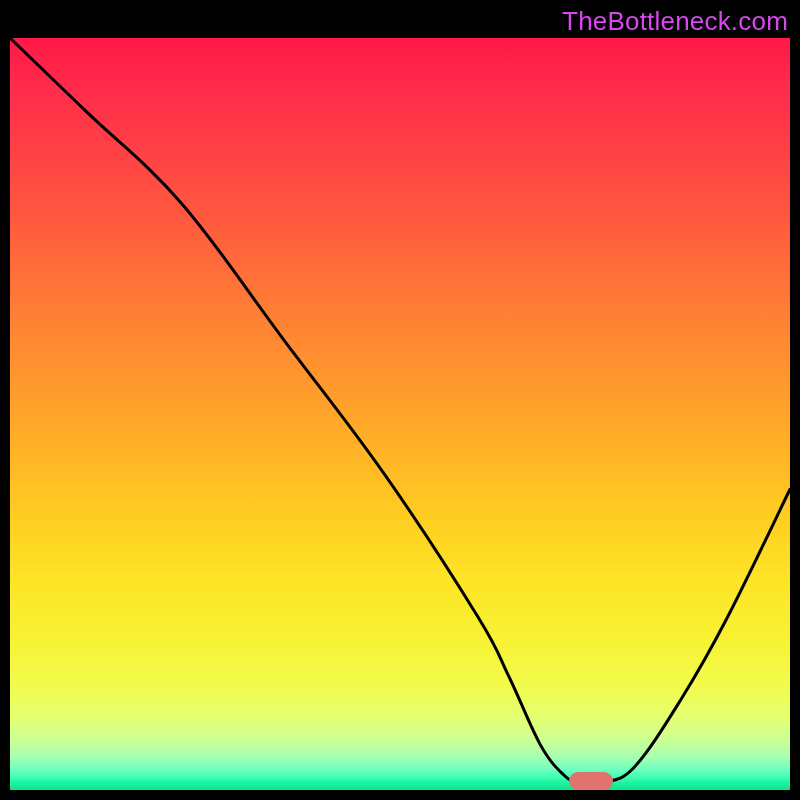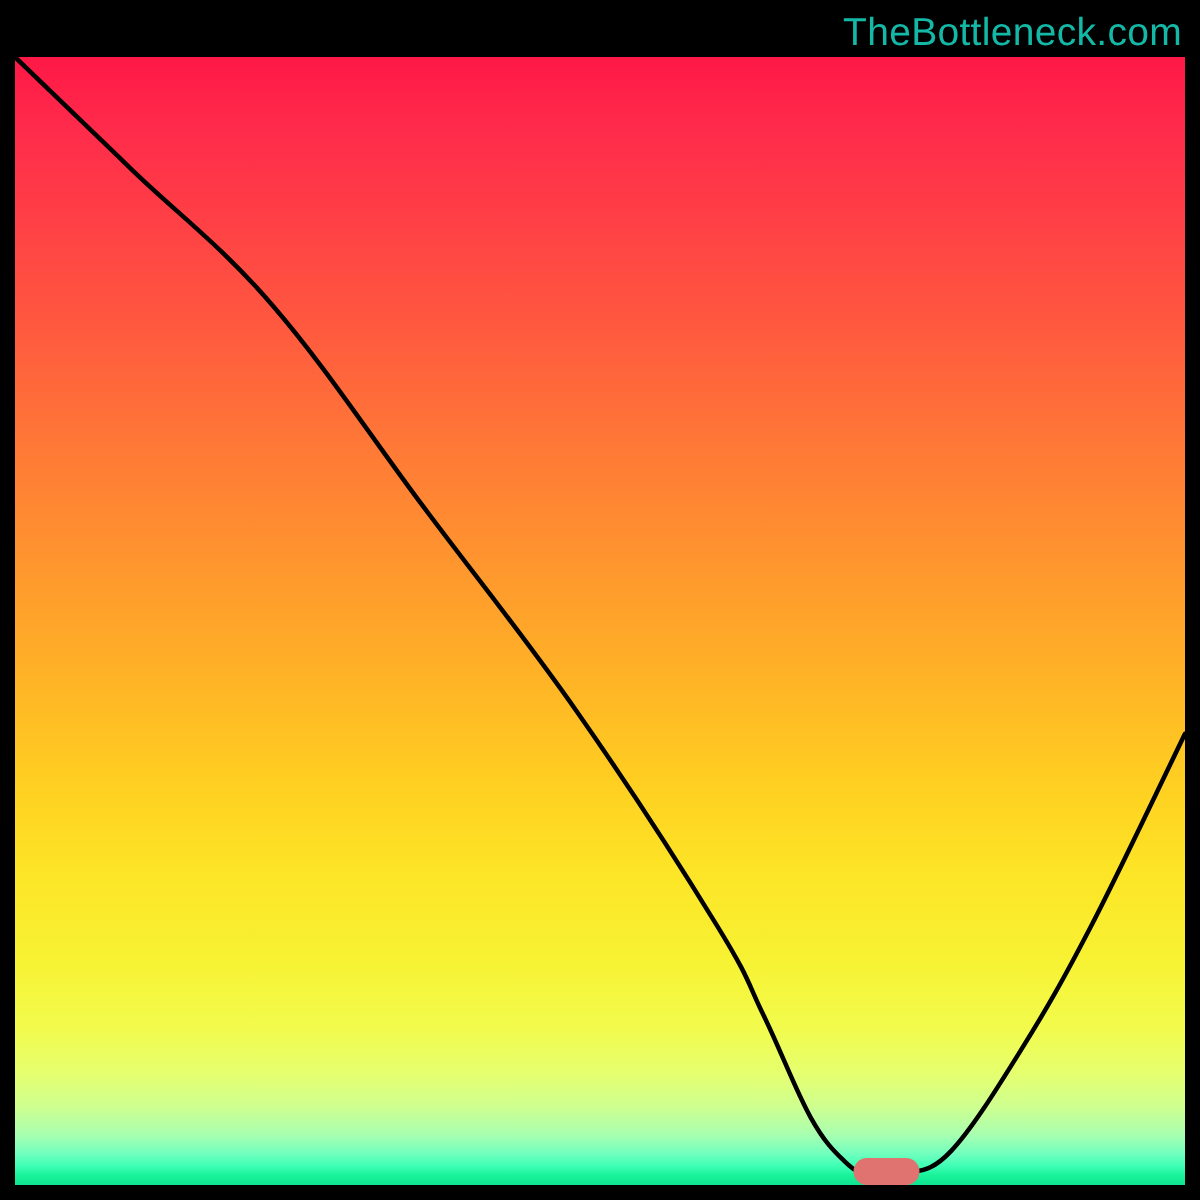--- a/index.html
+++ b/index.html
@@ -7,21 +7,21 @@
   .canvas {
     position: relative;
     width: 800px;
     height: 800px;
     background: #000;
   }
   .watermark {
     position: absolute;
     top: 6px;
     right: 12px;
-    color: #14b8a6;
+    color: #d946ef;
     font-family: Arial, Helvetica, sans-serif;
     font-size: 26px;
     font-weight: 400;
     letter-spacing: 0.2px;
     z-index: 5;
   }
   .plot {
     position: absolute;
     top: 38px;
     left: 10px;

